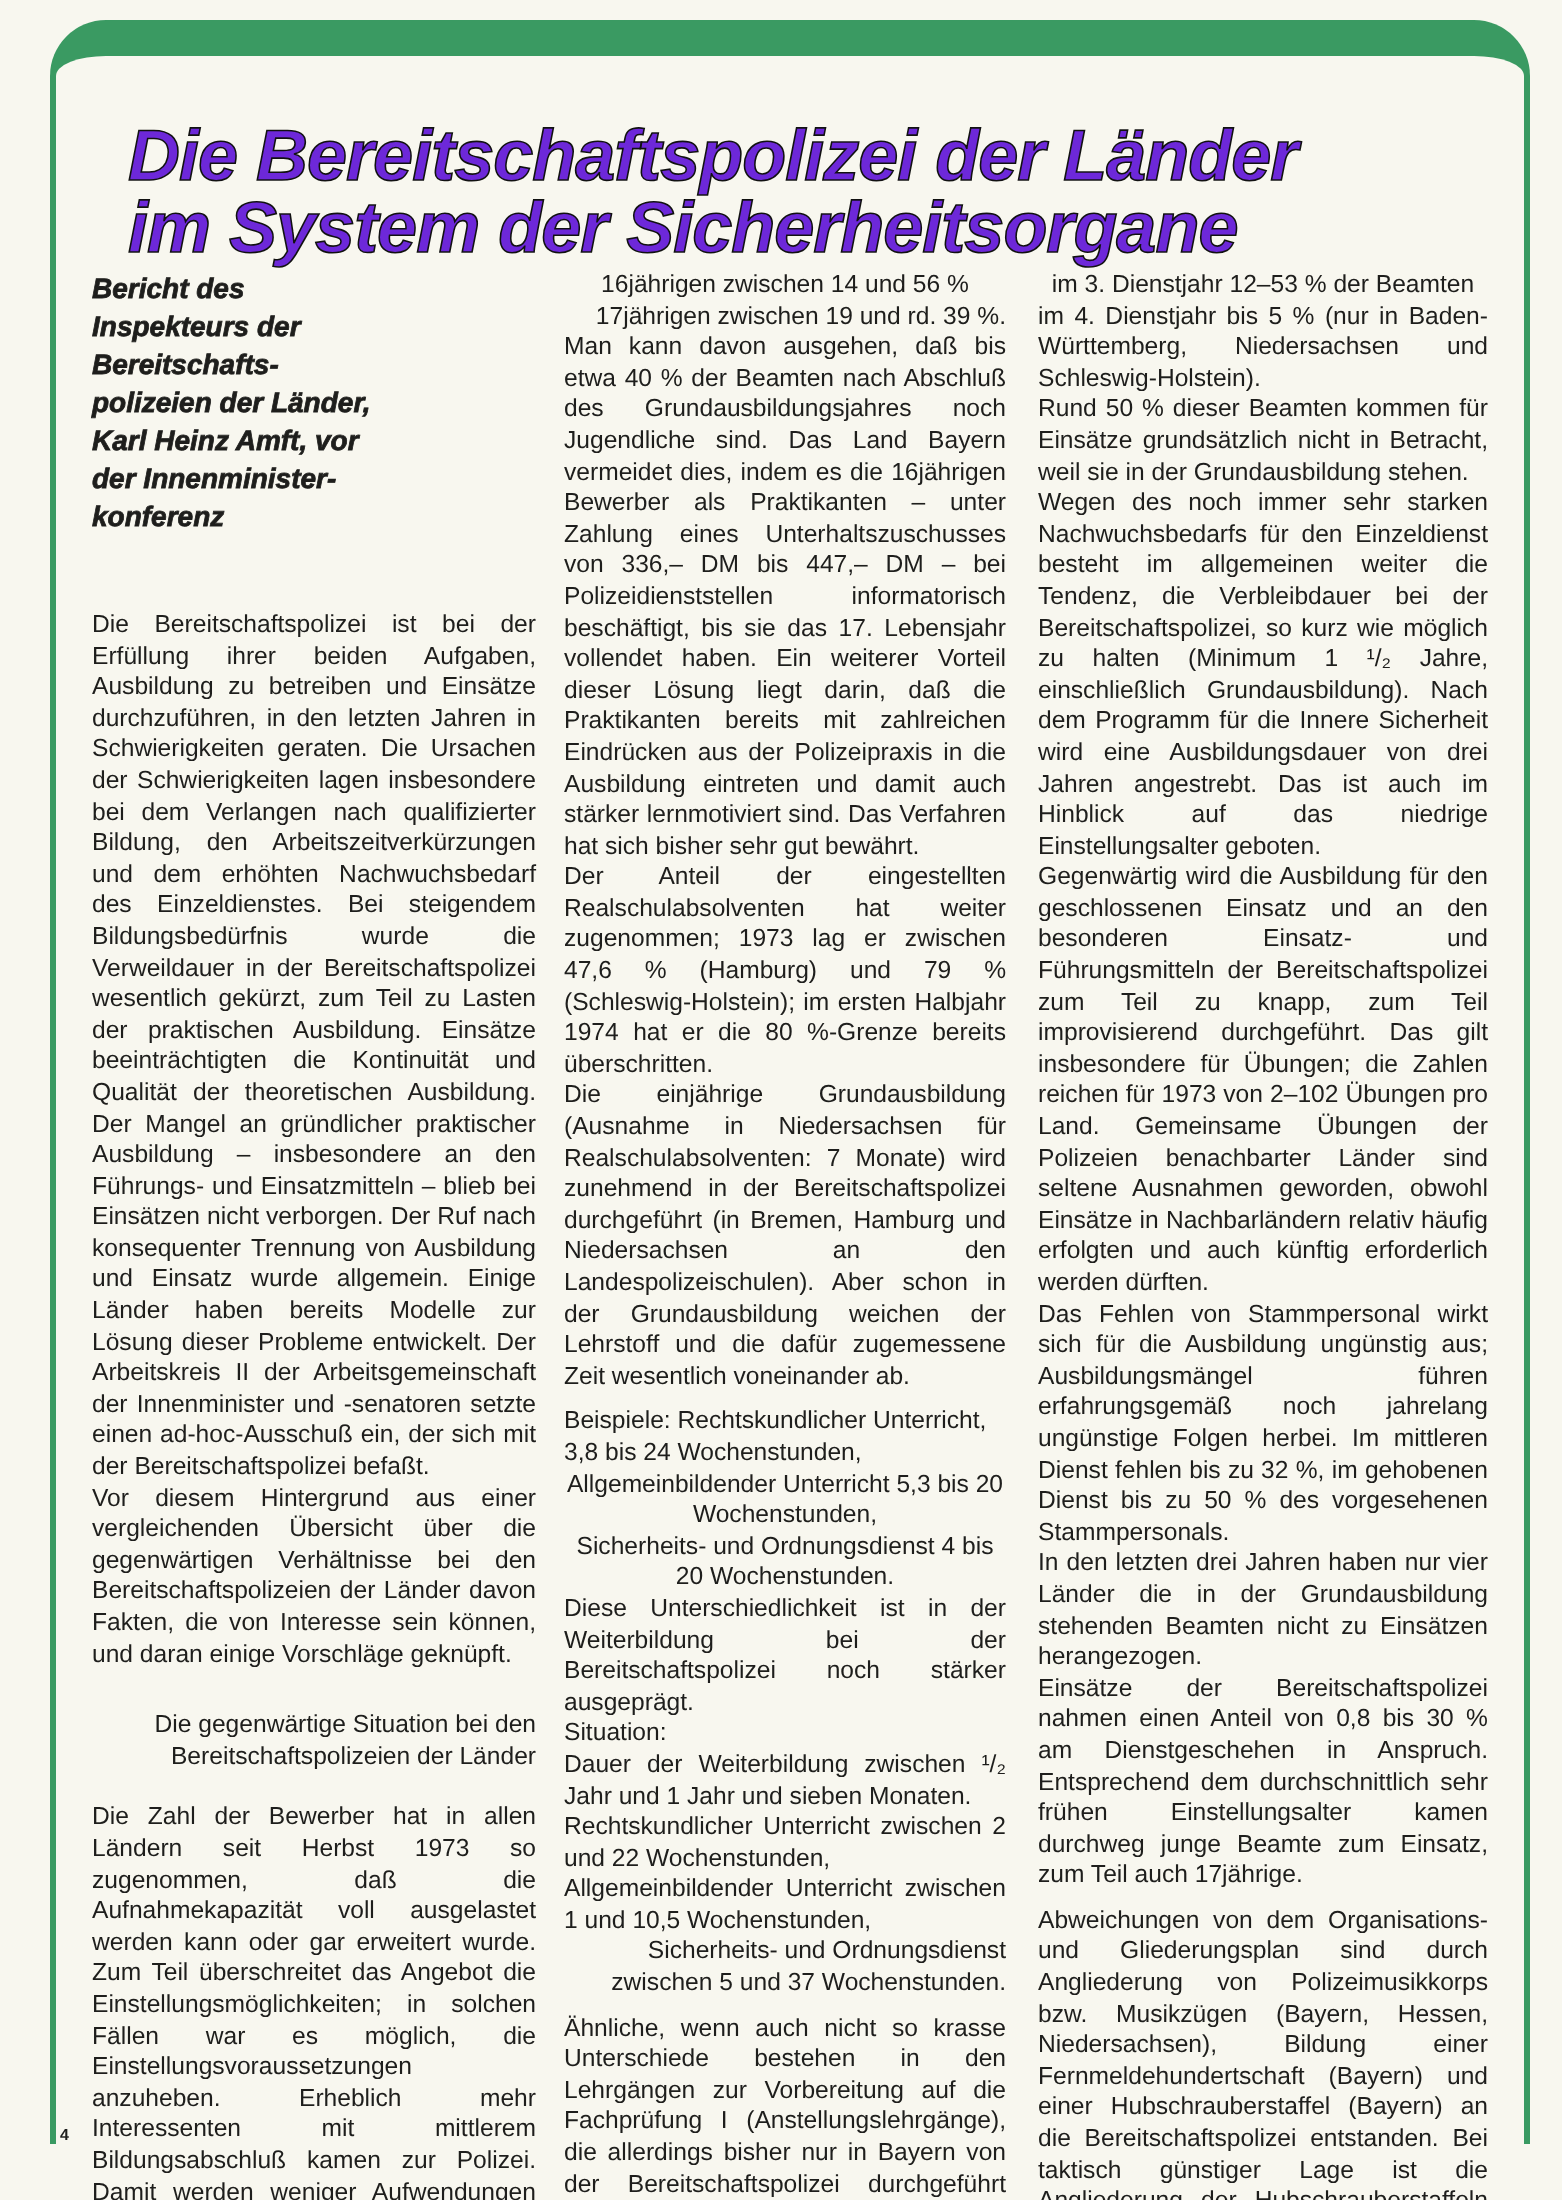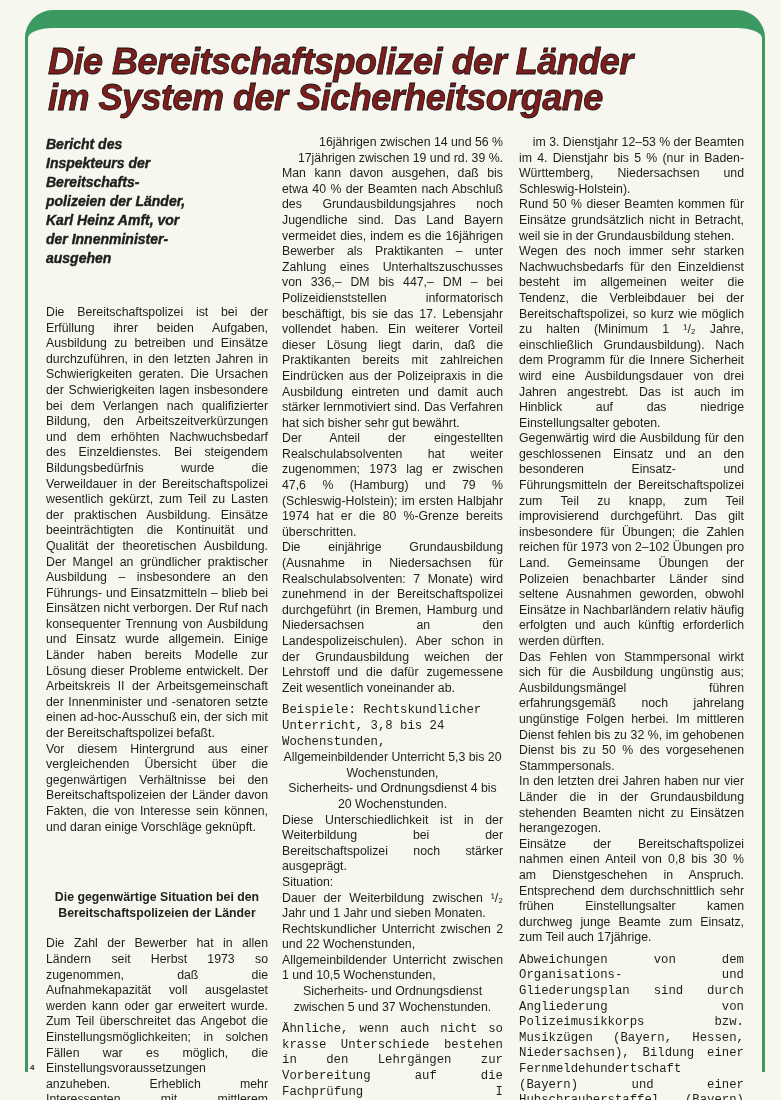--- a/index.html
+++ b/index.html
@@ -15,26 +15,26 @@
       left: 25px; top: 10px;
       width: 740px; height: 1062px;
       border-top: 18px solid #3a9a62;
       border-left: 3px solid #3a9a62;
       border-right: 3px solid #3a9a62;
       border-radius: 28px 28px 0 0;
       box-sizing: border-box;
     }
     .title {
       position: absolute; left: 48px; top: 44px;
-      margin: 0;
+      margin: 16px;
       font-family: "Liberation Sans", sans-serif;
       font-weight: bold; font-style: italic;
       font-size: 36px; line-height: 36px;
       letter-spacing: -0.5px;
-      color: #7f1d1d;
+      color: #6d28d9;
       -webkit-text-stroke: 0.8px #111;
     }
     .title span { display: block; }
     .col {
       position: absolute; top: 135px;
       font-size: 12.3px; line-height: 15.6px;
       text-align: justify;
       hyphens: manual;
     }
     .col1 { left: 46px; width: 222px; }
@@ -42,25 +42,25 @@
     .col3 { left: 519px; width: 225px; top: 135px; }
     .subhead {
       font-weight: bold; font-style: italic;
       font-size: 14px; line-height: 19px;
       margin: 0 0 37px 0;
       text-align: left;
       -webkit-text-stroke: 0.4px #1e1e1c;
     }
     .subhead span { display: block; }
     p { margin: 0; }
-    .gap { margin-top: 7px; font-family: Liberation Mono, monospace; }
+    .gap { margin-top: 7px; }
     .section-head {
-      font-weight: bold; font-size: 12.3px; line-height: 15.6px;
-      margin: 55px 0 15px 0;
-      text-align: center;
+      font-weight: normal; font-size: 12.3px; line-height: 15.6px;
+      margin: 20px 0 15px 0;
+      text-align: right;
     }
     .page-number {
       position: absolute; left: 30px; top: 1063px;
       font-size: 8px; font-weight: bold;
     }
   </style>
 </head>
 <body>
 
 <div class="frame"></div>
@@ -71,50 +71,50 @@
 </h1>
 
 <div class="col col1">
   <h2 class="subhead">
     <span>Bericht des</span>
     <span>Inspekteurs der</span>
     <span>Bereitschafts-</span>
     <span>polizeien der Länder,</span>
     <span>Karl Heinz Amft, vor</span>
     <span>der Innenminister-</span>
-    <span>ausgehen</span>
+    <span>konferenz</span>
   </h2>
   <p>Die Bereitschaftspolizei ist bei der Erfüllung ihrer beiden Aufgaben, Ausbildung zu betreiben und Einsätze durchzuführen, in den letzten Jahren in Schwierigkeiten geraten. Die Ursachen der Schwierigkeiten lagen insbesondere bei dem Verlangen nach qualifizierter Bildung, den Arbeitszeitverkürzungen und dem erhöhten Nachwuchsbedarf des Einzeldienstes. Bei steigendem Bildungsbedürfnis wurde die Verweildauer in der Bereitschaftspolizei wesentlich gekürzt, zum Teil zu Lasten der praktischen Ausbildung. Einsätze beeinträchtigten die Kontinuität und Qualität der theoretischen Ausbildung. Der Mangel an gründlicher praktischer Ausbildung – insbesondere an den Führungs- und Einsatzmitteln – blieb bei Einsätzen nicht verborgen. Der Ruf nach konsequenter Trennung von Ausbildung und Einsatz wurde allgemein. Einige Länder haben bereits Modelle zur Lösung dieser Probleme entwickelt. Der Arbeitskreis II der Arbeitsgemeinschaft der Innenminister und -senatoren setzte einen ad-hoc-Ausschuß ein, der sich mit der Bereitschaftspolizei befaßt.</p>
   <p>Vor diesem Hintergrund aus einer vergleichenden Übersicht über die gegenwärtigen Verhältnisse bei den Bereitschaftspolizeien der Länder davon Fakten, die von Interesse sein können, und daran einige Vorschläge geknüpft.</p>
   <h3 class="section-head">Die gegenwärtige Situation bei den Bereitschaftspolizeien der Länder</h3>
   <p>Die Zahl der Bewerber hat in allen Ländern seit Herbst 1973 so zugenommen, daß die Aufnahmekapazität voll ausgelastet werden kann oder gar erweitert wurde. Zum Teil überschreitet das Angebot die Einstellungsmöglichkeiten; in solchen Fällen war es möglich, die Einstellungsvoraussetzungen anzuheben. Erheblich mehr Interessenten mit mittlerem Bildungsabschluß kamen zur Polizei. Damit werden weniger Aufwendungen für die Vermittlung des mittleren Bildungsabschlusses notwendig.</p>
 
 </div>
 
 <div class="col col2">
-  <p style="text-align:right">16jährigen zwischen 14 und 56 %</p>
+  <p style="text-align:center">16jährigen zwischen 14 und 56 %</p>
   <p style="text-align:right">17jährigen zwischen 19 und rd. 39 %.</p>
   <p>Man kann davon ausgehen, daß bis etwa 40 % der Beamten nach Abschluß des Grundausbildungsjahres noch Jugendliche sind. Das Land Bayern vermeidet dies, indem es die 16jährigen Bewerber als Praktikanten – unter Zahlung eines Unterhaltszuschusses von 336,– DM bis 447,– DM – bei Polizeidienststellen informatorisch beschäftigt, bis sie das 17. Lebensjahr vollendet haben. Ein weiterer Vorteil dieser Lösung liegt darin, daß die Praktikanten bereits mit zahlreichen Eindrücken aus der Polizeipraxis in die Ausbildung eintreten und damit auch stärker lernmotiviert sind. Das Verfahren hat sich bisher sehr gut bewährt.</p>
   <p>Der Anteil der eingestellten Realschulabsolventen hat weiter zugenommen; 1973 lag er zwischen 47,6 % (Hamburg) und 79 % (Schleswig-Holstein); im ersten Halbjahr 1974 hat er die 80 %-Grenze bereits überschritten.</p>
   <p>Die einjährige Grundausbildung (Ausnahme in Niedersachsen für Realschulabsolventen: 7 Monate) wird zunehmend in der Bereitschaftspolizei durchgeführt (in Bremen, Hamburg und Niedersachsen an den Landespolizeischulen). Aber schon in der Grundausbildung weichen der Lehrstoff und die dafür zugemessene Zeit wesentlich voneinander ab.</p>
   <p class="gap" style="text-align:left">Beispiele: Rechtskundlicher Unterricht, 3,8 bis 24 Wochenstunden,</p>
   <p style="text-align:center">Allgemeinbildender Unterricht 5,3 bis 20 Wochenstunden,</p>
   <p style="text-align:center">Sicherheits- und Ordnungsdienst 4 bis 20 Wochenstunden.</p>
   <p>Diese Unterschiedlichkeit ist in der Weiterbildung bei der Bereitschaftspolizei noch stärker ausgeprägt.</p>
   <p style="text-align:left">Situation:</p>
   <p>Dauer der Weiterbildung zwischen ¹/₂ Jahr und 1 Jahr und sieben Monaten.</p>
   <p>Rechtskundlicher Unterricht zwischen 2 und 22 Wochenstunden,</p>
   <p>Allgemeinbildender Unterricht zwischen 1 und 10,5 Wochenstunden,</p>
-  <p style="text-align:center">Sicherheits- und Ordnungsdienst zwischen 5 und 37 Wochenstunden.</p>
+  <p style="text-align:right">Sicherheits- und Ordnungsdienst zwischen 5 und 37 Wochenstunden.</p>
   <p class="gap">Ähnliche, wenn auch nicht so krasse Unterschiede bestehen in den Lehrgängen zur Vorbereitung auf die Fachprüfung I (Anstellungslehrgänge), die allerdings bisher nur in Bayern von der Bereitschaftspolizei durchgeführt werden. Für so grundverschiedene und weit auseinanderklaffende Regelungen gibt es sicher keine praxisorientierten Bedürfnisse.</p>
 
 </div>
 
 <div class="col col3">
-  <p style="text-align:right">im 3. Dienstjahr 12–53 % der Beamten</p>
+  <p style="text-align:center">im 3. Dienstjahr 12–53 % der Beamten</p>
   <p>im 4. Dienstjahr bis 5 % (nur in Baden-Württemberg, Niedersachsen und Schleswig-Holstein).</p>
   <p>Rund 50 % dieser Beamten kommen für Einsätze grundsätzlich nicht in Betracht, weil sie in der Grundausbildung stehen.</p>
   <p>Wegen des noch immer sehr starken Nachwuchsbedarfs für den Einzeldienst besteht im allgemeinen weiter die Tendenz, die Verbleibdauer bei der Bereitschaftspolizei, so kurz wie möglich zu halten (Minimum 1 ¹/₂ Jahre, einschließlich Grundausbildung). Nach dem Programm für die Innere Sicherheit wird eine Ausbildungsdauer von drei Jahren angestrebt. Das ist auch im Hinblick auf das niedrige Einstellungsalter geboten.</p>
   <p>Gegenwärtig wird die Ausbildung für den geschlossenen Einsatz und an den besonderen Einsatz- und Führungsmitteln der Bereitschaftspolizei zum Teil zu knapp, zum Teil improvisierend durchgeführt. Das gilt insbesondere für Übungen; die Zahlen reichen für 1973 von 2–102 Übungen pro Land. Gemeinsame Übungen der Polizeien benachbarter Länder sind seltene Ausnahmen geworden, obwohl Einsätze in Nachbarländern relativ häufig erfolgten und auch künftig erforderlich werden dürften.</p>
   <p>Das Fehlen von Stammpersonal wirkt sich für die Ausbildung ungünstig aus; Ausbildungsmängel führen erfahrungsgemäß noch jahrelang ungünstige Folgen herbei. Im mittleren Dienst fehlen bis zu 32 %, im gehobenen Dienst bis zu 50 % des vorgesehenen Stammpersonals.</p>
   <p>In den letzten drei Jahren haben nur vier Länder die in der Grundausbildung stehenden Beamten nicht zu Einsätzen herangezogen.</p>
   <p>Einsätze der Bereitschaftspolizei nahmen einen Anteil von 0,8 bis 30 % am Dienstgeschehen in Anspruch. Entsprechend dem durchschnittlich sehr frühen Einstellungsalter kamen durchweg junge Beamte zum Einsatz, zum Teil auch 17jährige.</p>
   <p class="gap">Abweichungen von dem Organisations- und Gliederungsplan sind durch Angliederung von Polizeimusikkorps bzw. Musikzügen (Bayern, Hessen, Niedersachsen), Bildung einer Fernmeldehundertschaft (Bayern) und einer Hubschrauberstaffel (Bayern) an die Bereitschaftspolizei entstanden. Bei taktisch günstiger Lage ist die Angliederung der Hubschrauberstaffeln an die Bereitschaftspolizei sicher eine optimale Lösung, allein vom Einsatz- und Sicherungsstandpunkt her. Der Bund hat aber weder gegenwärtig noch in absehbarer Zeit die Möglichkeit zur Finanzierung solcher Vorhaben.</p>
 </div>
 

